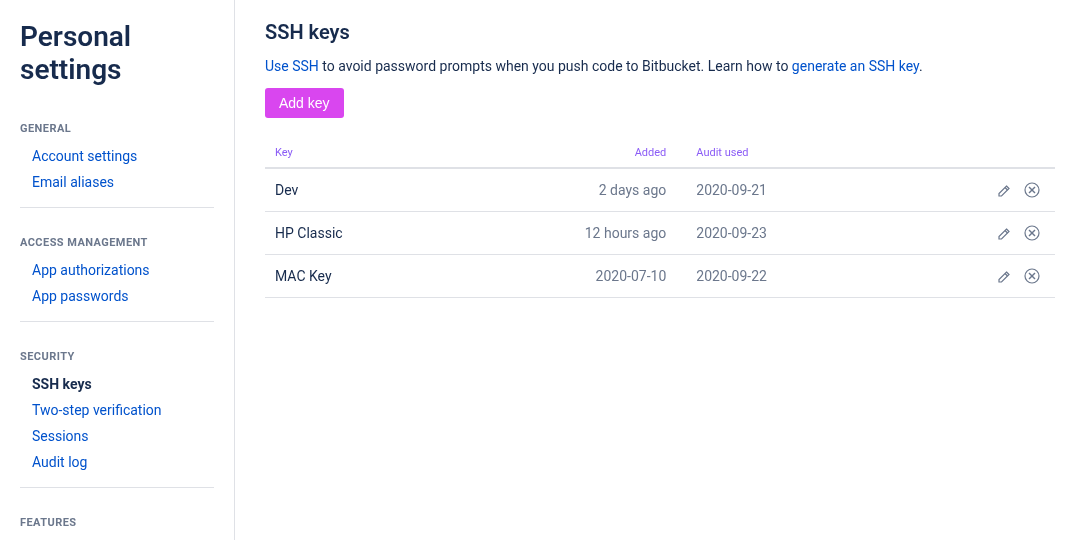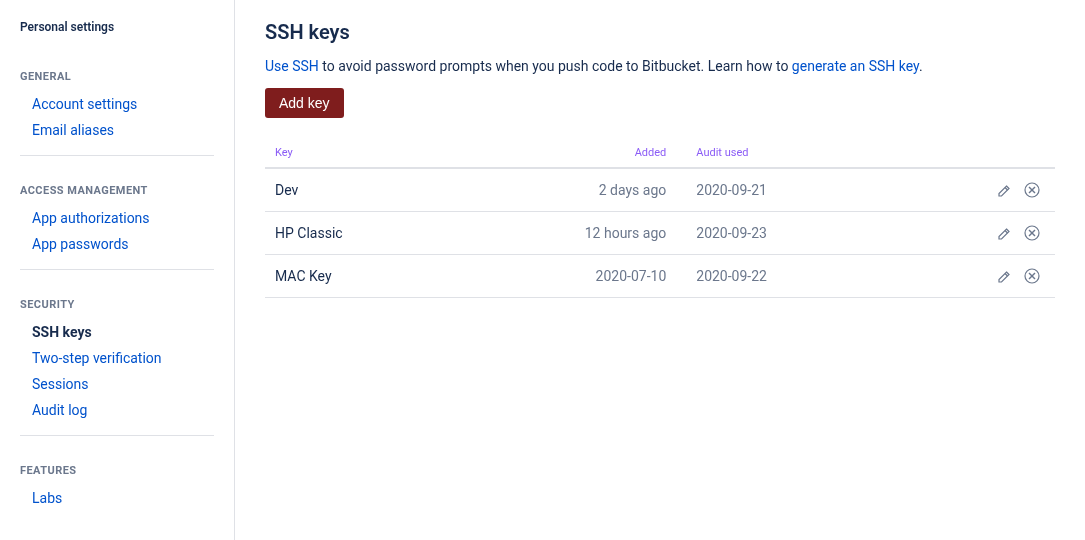--- a/index.html
+++ b/index.html
@@ -2,33 +2,33 @@
 <html><head>
   <meta charset="utf-8">
   <style>
     * { box-sizing: border-box; margin: 0; padding: 0; }
     body { font-family: -apple-system, BlinkMacSystemFont, "Segoe UI", Roboto, sans-serif; font-size: 14px; color: #172b4d; background: #fff; }
 
     .layout { display: flex; min-height: 540px; }
 
     
     .sidebar { width: 235px; min-width: 235px; padding: 20px 0; border-right: 1px solid #dfe1e6; }
-    .page-title { font-size: 12px; font-weight: 600; padding: 0 20px 20px 20px; color: #172b4d; }
+    .page-title { font-size: 28px; font-weight: 600; padding: 0 20px 20px 20px; color: #172b4d; }
     .section-label { font-size: 11px; font-weight: 700; color: #6b778c; text-transform: uppercase; letter-spacing: 0.04em; padding: 16px 20px 8px 20px; }
     .sidebar-link { display: block; padding: 5px 20px; color: #0052cc; text-decoration: none; font-size: 14px; cursor: pointer; margin-left: 12px; }
     .sidebar-link.active { font-weight: 700; color: #172b4d; text-decoration: none; cursor: default; }
     .sidebar-divider { border: none; border-top: 1px solid #dfe1e6; margin: 12px 20px; }
 
     
     .main { flex: 1; padding: 20px 30px; }
     .section-title { font-size: 20px; font-weight: 600; color: #172b4d; margin-bottom: 12px; }
     .description { font-size: 14px; color: #172b4d; margin-bottom: 11px; line-height: 1.5; }
     .description a { color: #0052cc; text-decoration: none; }
 
-    .add-key-btn { background: #7f1d1d; color: #fff; border: none; border-radius: 3px; padding: 7px 14px; font-size: 14px; font-weight: 500; cursor: pointer; margin-bottom: 20px; }
+    .add-key-btn { background: #d946ef; color: #fff; border: none; border-radius: 3px; padding: 7px 14px; font-size: 14px; font-weight: 500; cursor: pointer; margin-bottom: 20px; }
 
     
     .keys-table { width: 100%; border-collapse: collapse; }
     .keys-table thead tr { border-bottom: 2px solid #dfe1e6; }
     .keys-table th { text-align: left; padding: 8px 10px; font-size: 11px; font-weight: 400; color: #8b5cf6; }
     .keys-table th.col-added { text-align: right; }
     .keys-table th.col-last-used { text-align: left; padding-left: 20px; }
     .keys-table tbody tr { border-bottom: 1px solid #dfe1e6; }
     .keys-table td { padding: 10px 10px; font-size: 14px; color: #172b4d; vertical-align: middle; }
     .keys-table td.col-added { text-align: right; color: #6b778c; }

